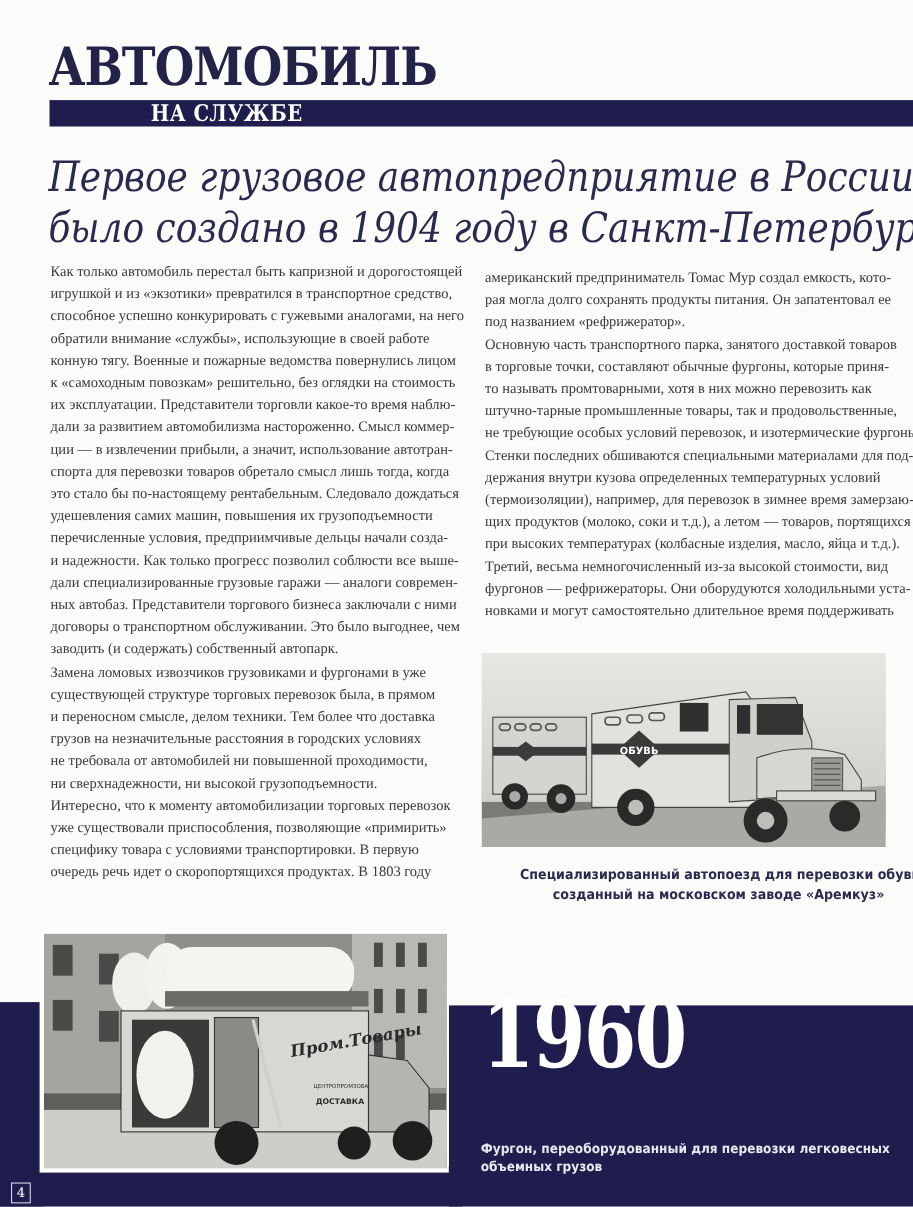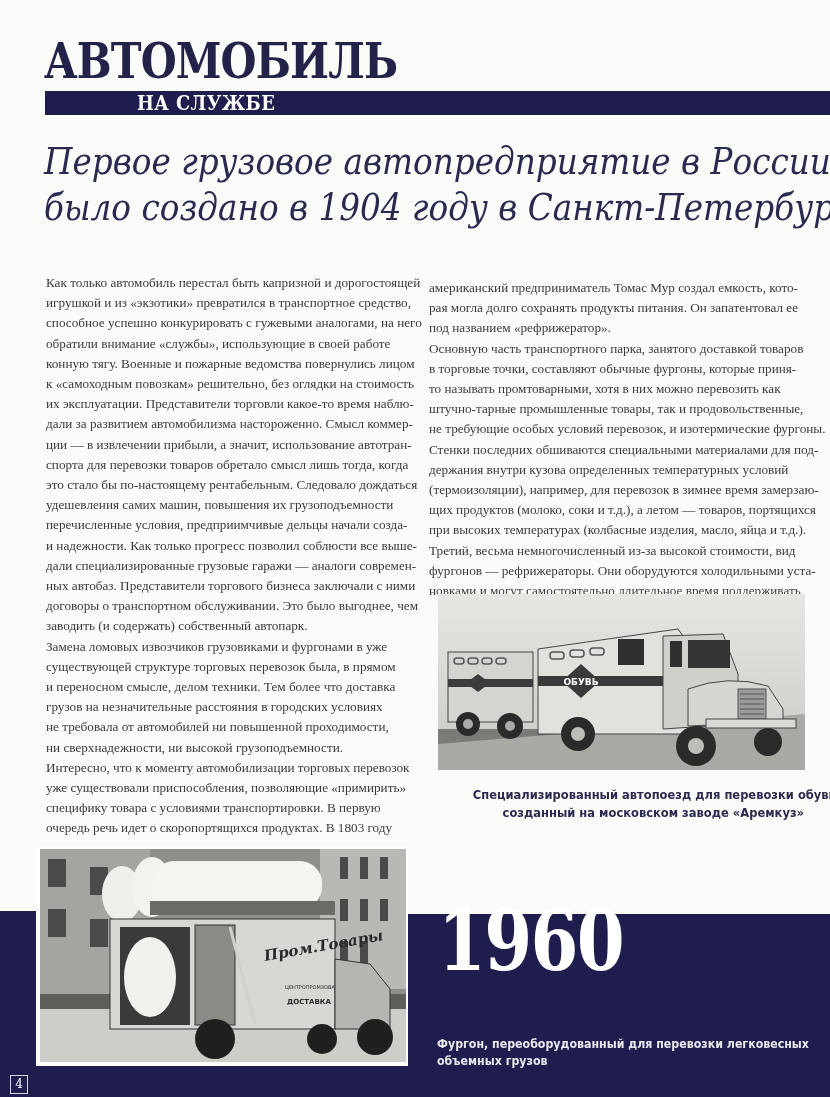--- a/index.html
+++ b/index.html
@@ -32,24 +32,24 @@
     position: absolute; left: 44px; top: 138px; width: 790px;
     font-family: "DejaVu Serif", serif; font-style: italic;
     font-size: 38px; line-height: 46px; color: #2a2a50;
     transform: scaleX(0.86); transform-origin: left top;
     white-space: nowrap;
   }
   .headline div { white-space: nowrap; }
   .col {
     position: absolute;
     font-family: "Liberation Serif", serif;
-    font-size: 13.2px; line-height: 20.2px; color: #3a3a3a; margin-top: 36px;
+    font-size: 13.2px; line-height: 20.2px; color: #3a3a3a;
   }
   .col-left { left: 46px; top: 237px; width: 365px; }
-  .col-right { left: 429px; top: 242px; width: 370px; }
+  .col-right { left: 441px; top: 242px; width: 370px; }
   .line { white-space: nowrap; display: block; }
 
   .photo {
     position: absolute; overflow: hidden;
     background: linear-gradient(180deg, #d9d9d6 0%, #bcbcb8 55%, #6f6f6c 78%, #b9b9b6 100%);
   }
   .photo-truck1 { left: 438px; top: 594px; width: 367px; height: 176px; }
   .caption1 {
     position: absolute; right: 26px; top: 786px; width: 360px; text-align: right;
     font-family: "DejaVu Sans", sans-serif; font-weight: bold;

